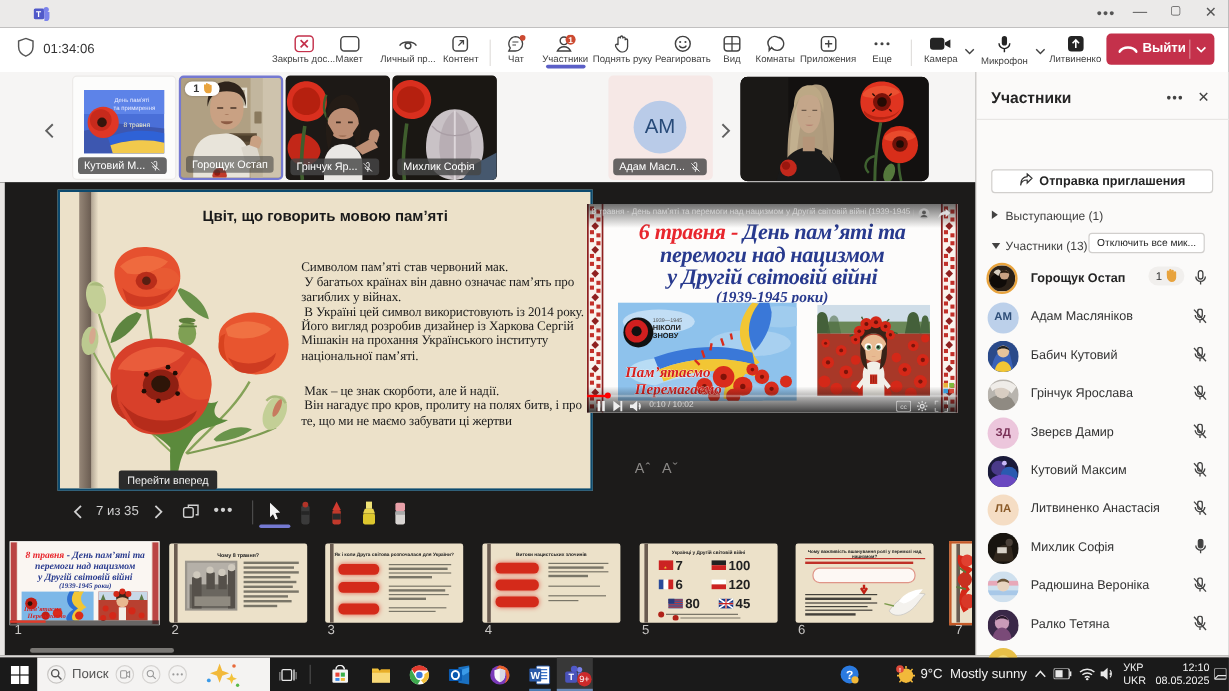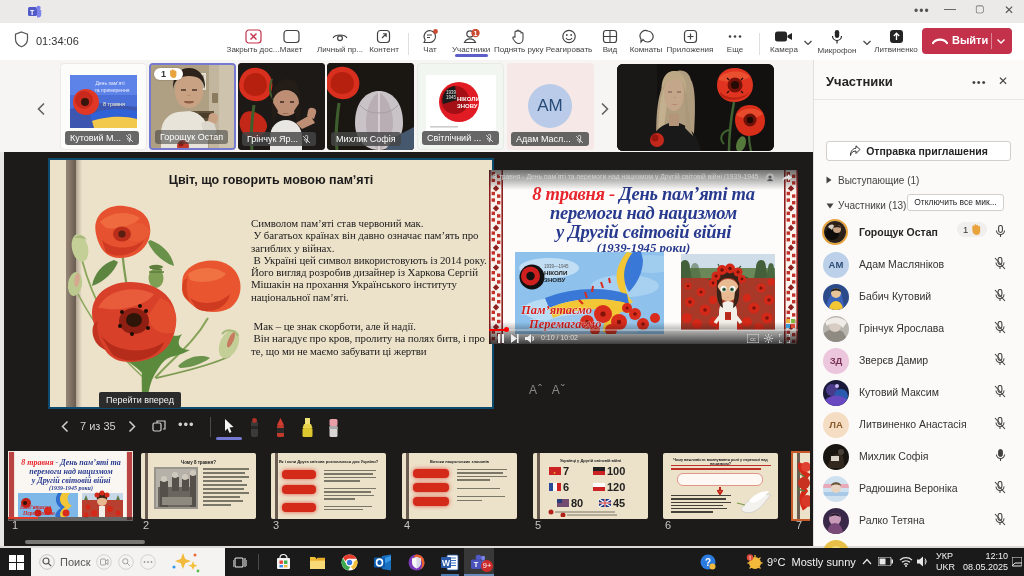--- a/index.html
+++ b/index.html
@@ -329,37 +329,20 @@
 
         <path d="M28 60 C28 38 40 28 52 28 C64 28 76 38 76 60 C76 74 68 86 52 87 C38 87 28 76 28 60z" fill="#c9c2c6"></path>
         <path d="M52 29 C44 34 39 46 39 60 C39 72 44 82 52 87 C60 82 66 72 66 60 C66 46 60 34 52 29z" fill="#b8aeb4"></path>
         <path d="M52 29 V87" stroke="#ddd6da" stroke-width="1.6"></path>
         <path d="M33 42 C38 48 44 50 52 50 M71 42 C66 48 60 50 52 50" stroke="#a99ea5" stroke-width="1" fill="none"></path>
         <path d="M68 74 L87 64 V87 H58z" fill="#46586e"></path>
       </svg>
       <div class="label">Михлик Софія</div>
     </div>
 
-    <div class="vt" style="left:417px;background:#f2f6f0;border:1px solid #e7ebe4">
-      <svg class="abs" style="left:8px;top:11px" width="70" height="57" viewBox="0 0 70 57">
-        <rect width="70" height="57" fill="#ffffff"></rect>
-        <circle cx="33" cy="27" r="20" fill="#e01b24"></circle>
-        <circle cx="29" cy="25" r="14" fill="#a30f14"></circle>
-        <path d="M29 11 a14 14 0 0 0-12 18 L31 25z" fill="#1a1a1a"></path>
-        <text x="31" y="26" font-size="6" fill="#fff" font-weight="bold">НІКОЛИ</text>
-        <text x="31" y="32.5" font-size="6" fill="#fff" font-weight="bold">ЗНОВУ</text>
-        <text x="20" y="19" font-size="4.5" fill="#e8e8e8">1939</text>
-        <text x="20" y="24" font-size="4.5" fill="#e8e8e8">1945</text>
-        <rect x="4" y="51" width="28" height="1.6" fill="#cccccc"></rect>
-      </svg>
-      <div class="label">Світлічний ... <svg width="9" height="9" viewBox="0 0 12 12">
-            <path d="M4.5 2 a1.5 1.5 0 0 1 3 0 v3.2 a1.5 1.5 0 0 1-2.6 1 M3 5.5 a3 3 0 0 0 5 2.2 M6 9 v1.8" fill="none" stroke="#fff" stroke-width="1"></path>
-            <path d="M1.5 1.5 l9 9" stroke="#fff" stroke-width="1"></path>
-          </svg></div>
-    </div>
 
     <div class="vt" style="left:507px;background:#f6e8e6">
       <div class="abs" style="left:21px;top:21px;width:44px;height:44px;border-radius:50%;background:#b9cbe8;text-align:center;line-height:44px;font-size:17px;color:#274a78">AM</div>
       <div class="label">Адам Масл... <svg width="9" height="9" viewBox="0 0 12 12">
             <path d="M4.5 2 a1.5 1.5 0 0 1 3 0 v3.2 a1.5 1.5 0 0 1-2.6 1 M3 5.5 a3 3 0 0 0 5 2.2 M6 9 v1.8" fill="none" stroke="#fff" stroke-width="1"></path>
             <path d="M1.5 1.5 l9 9" stroke="#fff" stroke-width="1"></path>
           </svg></div>
     </div>
 
     <svg class="abs" style="left:600px;top:42px" width="10" height="14" viewBox="0 0 10 14">
@@ -639,21 +622,21 @@
         <path d="M7 54.800000000000004 l3.2 3.2 l-3.2 3.2 l-3.2 -3.2z"></path>
         <path d="M7 74.6 l3.2 3.2 l-3.2 3.2 l-3.2 -3.2z"></path>
         <path d="M7 94.39999999999998 l3.2 3.2 l-3.2 3.2 l-3.2 -3.2z"></path>
         <path d="M7 114.19999999999996 l3.2 3.2 l-3.2 3.2 l-3.2 -3.2z"></path>
         <path d="M7 133.99999999999994 l3.2 3.2 l-3.2 3.2 l-3.2 -3.2z"></path>
         <path d="M7 153.79999999999993 l3.2 3.2 l-3.2 3.2 l-3.2 -3.2z"></path>
       </g>
     </svg>
 
     <div class="abs" style="left:14px;top:15px;width:281px;text-align:center;font-family:'Liberation Serif',serif;font-weight:bold;font-style:italic;line-height:19px;font-size:18.5px;color:#283a8e;letter-spacing:-0.3px">
-      <span style="color:#e8262d">8 травня - </span>День памʼяті та<br>перемоги над нацизмом<br>у Другій світовій війні</div>
+      <span style="color:#e8262d">6 травня - </span>День памʼяті та<br>перемоги над нацизмом<br>у Другій світовій війні</div>
     <div class="abs" style="left:14px;top:71px;width:281px;text-align:center;font-family:'Liberation Serif',serif;font-weight:bold;font-style:italic;font-size:12.8px;color:#283a8e">(1939-1945 роки)</div>
 
     <svg class="abs" style="left:26px;top:82px" width="149" height="82" viewBox="0 0 149 82">
       <rect width="149" height="82" fill="#8ec2ec"></rect>
       <ellipse cx="34" cy="16" rx="30" ry="10" fill="#c2def5"></ellipse>
       <ellipse cx="110" cy="34" rx="34" ry="11" fill="#a8d0f0"></ellipse>
       <ellipse cx="42" cy="58" rx="34" ry="12" fill="#b8dcf4"></ellipse>
       <ellipse cx="136" cy="12" rx="24" ry="9" fill="#a0ccee"></ellipse>
       <ellipse cx="75" cy="76" rx="50" ry="14" fill="#9cc8ee"></ellipse>
       <path d="M112 0 C100 14 98 30 108 44 C96 54 88 66 88 80 L100 82 C98 68 106 56 118 50 C106 38 108 18 122 2z" fill="#f2c634"></path>

